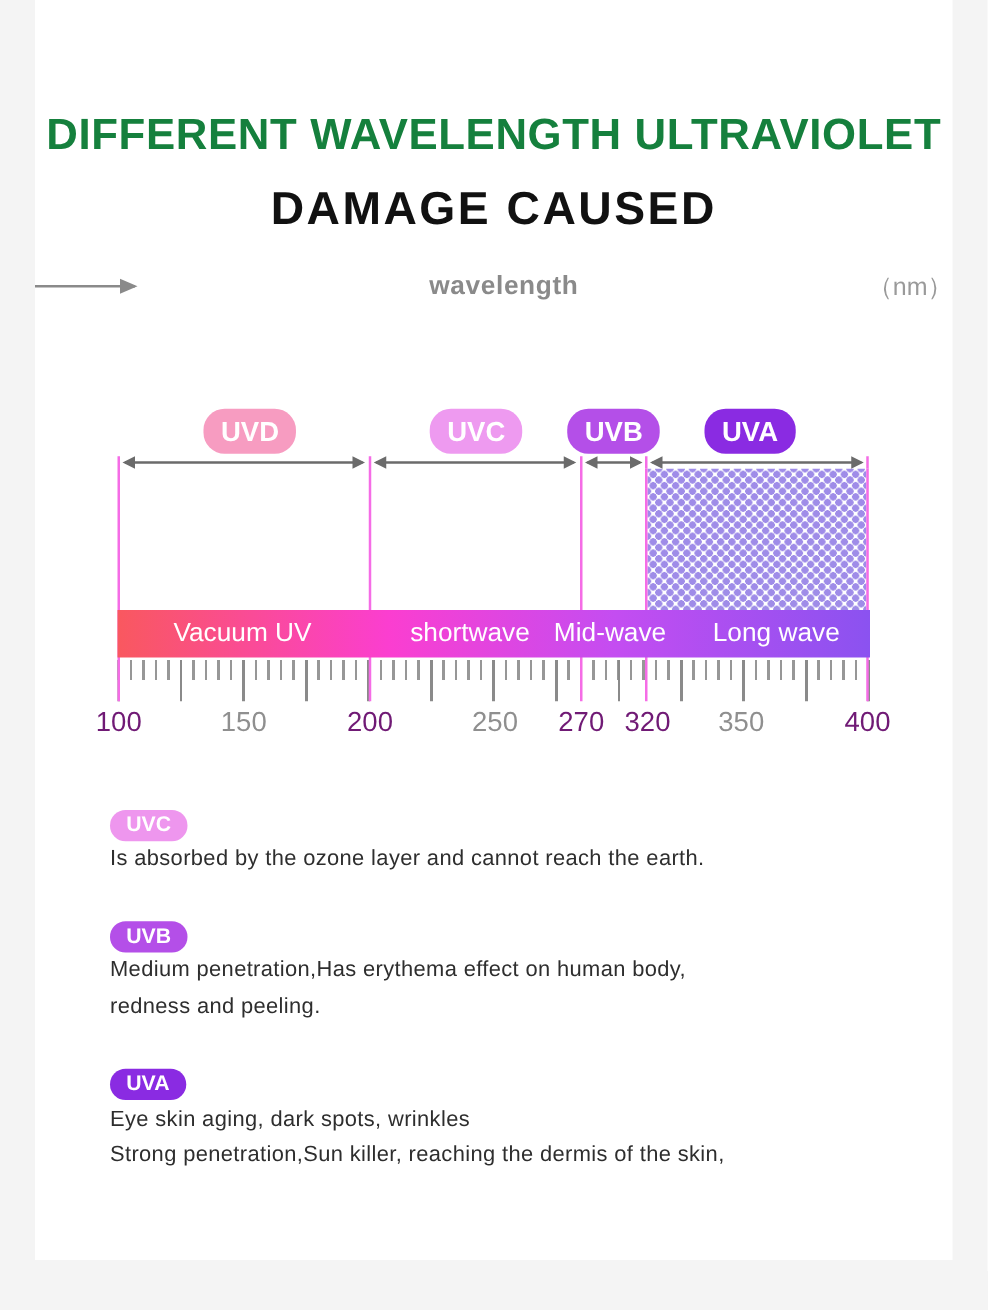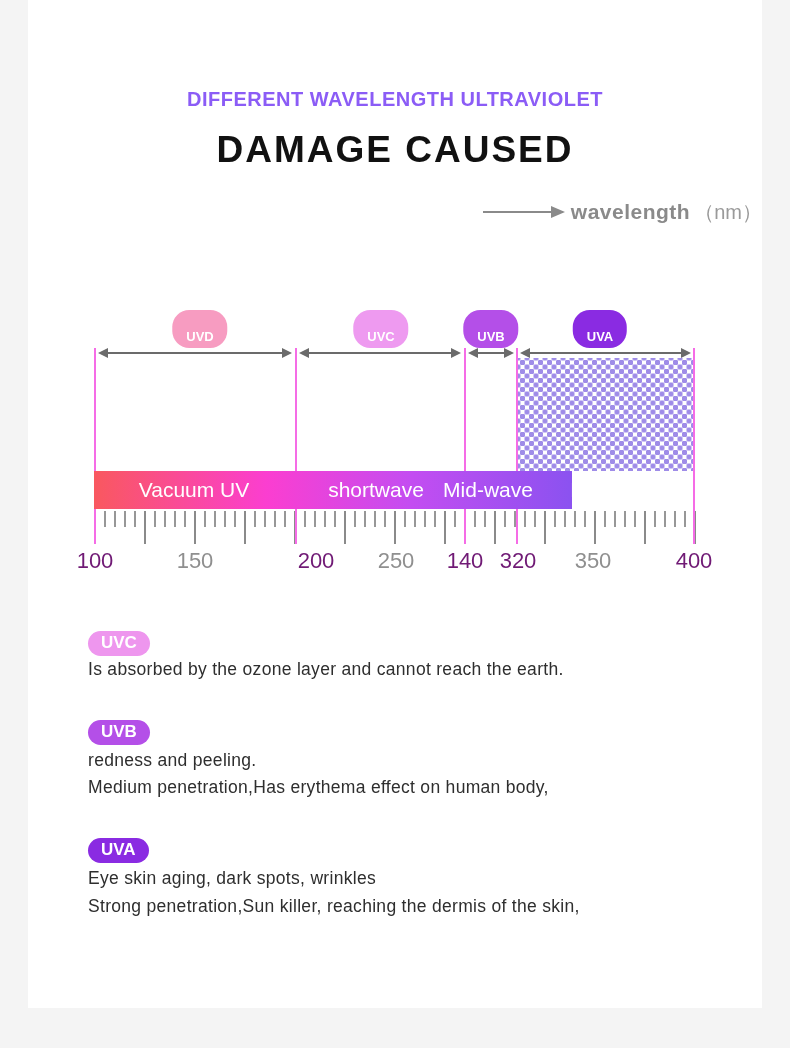--- a/index.html
+++ b/index.html
@@ -9,48 +9,48 @@
     font-family:"Liberation Sans","DejaVu Sans",sans-serif;
     color:#2e2e2e;
   }
   .card {
     width:734px; height:1008px; margin:0 28px;
     background:#ffffff; position:relative; overflow:hidden;
   }
   
   .title1 {
     margin-top:88px; text-align:center;
-    font-size:20px; font-weight:700; color:#8b5cf6;
+    font-size:35px; font-weight:700; color:#15803d;
     letter-spacing:0.5px;
   }
   .title2 {
     margin-top:18px; text-align:center;
     font-size:37px; font-weight:700; color:#111;
     letter-spacing:2px;
   }
   .axis-note {
     margin-top:26px; height:30px;
-    display:flex; align-items:center; justify-content:flex-end;
+    display:flex; align-items:center; justify-content:space-between;
   }
   .axis-arrow { position:relative; width:80px; height:2px; background:#8a8a8a; margin-right:8px; }
   .axis-arrow::after {
     content:""; position:absolute; right:-2px; top:-5px;
     border-top:6px solid transparent; border-bottom:6px solid transparent;
     border-left:14px solid #8a8a8a;
   }
   .axis-label { font-size:21px; font-weight:700; color:#8a8a8a; letter-spacing:0.5px; }
   .axis-unit  { font-size:20px; font-weight:400; color:#9a9a9a; margin-left:4px; }
 
   
   .stage { position:relative; width:734px; height:278px; margin-top:78px; }
 
   .tag {
     position:absolute; top:5px; transform:translateX(-50%);
-    padding:19px 14px 4px; border-radius:17px;
-    color:#fff; font-weight:700; font-size:13px; z-index:4;
+    padding:6px 14px 4px; border-radius:17px;
+    color:#fff; font-weight:700; font-size:22px; z-index:4;
   }
   .tag-uvd { left:172px; background:#f79cc1; }
   .tag-uvc { left:353px; background:#ee9af0; }
   .tag-uvb { left:463px; background:#b44fe8; }
   .tag-uva { left:572px; background:#8a2be2; }
 
   .seg { position:absolute; top:47px; height:2px; background:#6b6b6b; z-index:3; }
   .seg::before {
     content:""; position:absolute; left:-2px; top:-4px;
     border-top:5px solid transparent; border-bottom:5px solid transparent;
@@ -79,36 +79,36 @@
     border-left:2px solid #f56ce6; border-right:2px solid #f56ce6;
     background-color:#fff;
     background-image:
       radial-gradient(#9f8ce8 2.7px, transparent 3px),
       radial-gradient(#9f8ce8 2.7px, transparent 3px);
     background-size:9px 9px;
     background-position:0 0, 4.5px 4.5px;
   }
 
   .bar {
-    position:absolute; left:66px; top:166px; width:478px; height:38px; z-index:3;
+    position:absolute; left:66px; top:166px; width:602px; height:38px; z-index:3;
     background:linear-gradient(to right,#f9585f 0%, #fb3ed0 36%, #c44df1 66%, #8b52f0 100%);
   }
   .bar span {
     position:absolute; top:0; transform:translateX(-50%);
     line-height:38px; color:#fff; font-size:21px; white-space:nowrap;
   }
   .bl1 { left:100px; } .bl2 { left:282px; } .bl3 { left:394px; } .bl4 { left:527px; }
 
   .num {
     position:absolute; top:243px; transform:translateX(-50%);
     font-size:22px; white-space:nowrap; z-index:2;
   }
   .num-accent { color:#701a75; }
   .num-muted  { color:#8f8f8f; }
-  .n100{left:67px;} .n150{left:167px;} .n200{left:268px;margin-left:20px;} .n250{left:368px;}
+  .n100{left:67px;} .n150{left:167px;} .n200{left:268px;} .n250{left:368px;}
   .n270{left:437px;} .n320{left:490px;} .n350{left:565px;} .n400{left:666px;}
 
   
   .sections { padding:48px 40px 0 60px; }
   .section { margin-bottom:37px; }
   .stag {
     display:inline-block; padding:2px 13px 3px; border-radius:15px;
     color:#fff; font-weight:700; font-size:17px;
   }
   .stag-uvc { background:#ee96ee; }
@@ -160,37 +160,37 @@
       <span class="bl1">Vacuum UV</span>
       <span class="bl2">shortwave</span>
       <span class="bl3">Mid-wave</span>
       <span class="bl4">Long wave</span>
     </div>
 
     <span class="num num-accent n100">100</span>
     <span class="num num-muted  n150">150</span>
     <span class="num num-accent n200">200</span>
     <span class="num num-muted  n250">250</span>
-    <span class="num num-accent n270">140</span>
+    <span class="num num-accent n270">270</span>
     <span class="num num-accent n320">320</span>
     <span class="num num-muted  n350">350</span>
     <span class="num num-accent n400">400</span>
   </div>
 
   <div class="sections">
 
     <div class="section">
       <span class="stag stag-uvc">UVC</span>
       <div class="sline">Is absorbed by the ozone layer and cannot reach the earth.</div>
     </div>
 
     <div class="section">
       <span class="stag stag-uvb">UVB</span>
+      <div class="sline">Medium penetration,Has erythema effect on human body,</div>
       <div class="sline" style="margin-top:2px;">redness and peeling.</div>
-      <div class="sline">Medium penetration,Has erythema effect on human body,</div>
     </div>
 
     <div class="section">
       <span class="stag stag-uva">UVA</span>
       <div class="sline" style="margin-top:2px;">Eye skin aging, dark spots, wrinkles</div>
       <div class="sline">Strong penetration,Sun killer, reaching the dermis of the skin,</div>
     </div>
 
   </div>
 </div>

